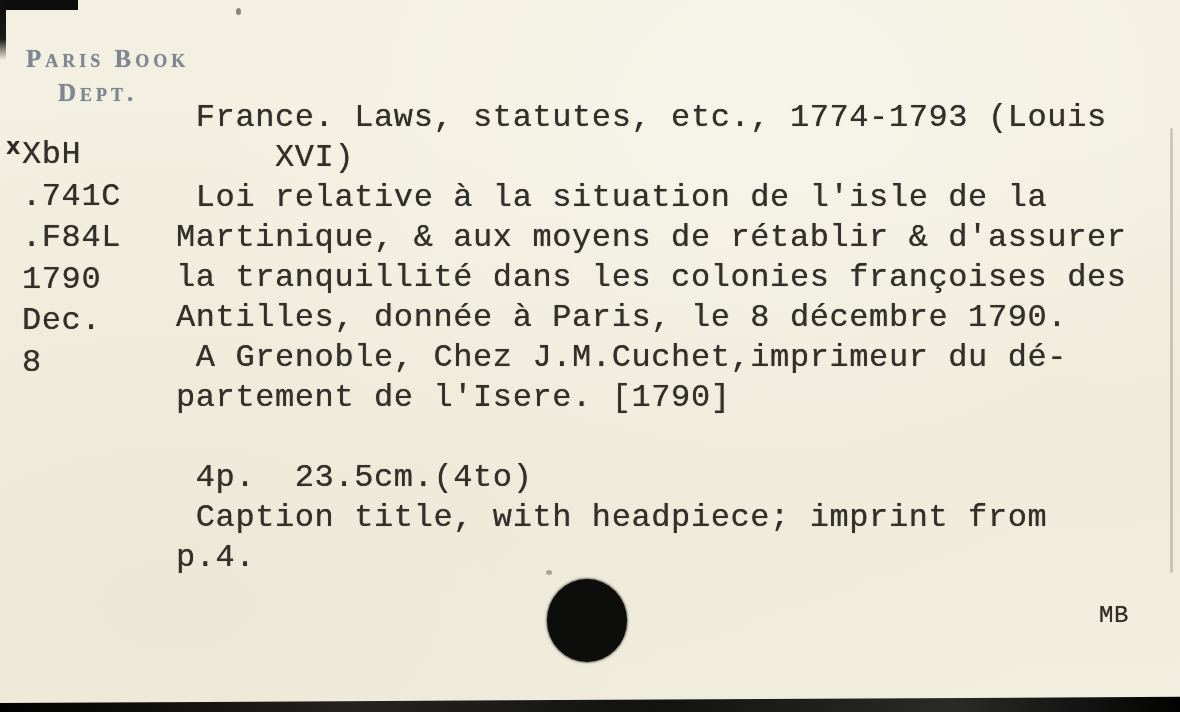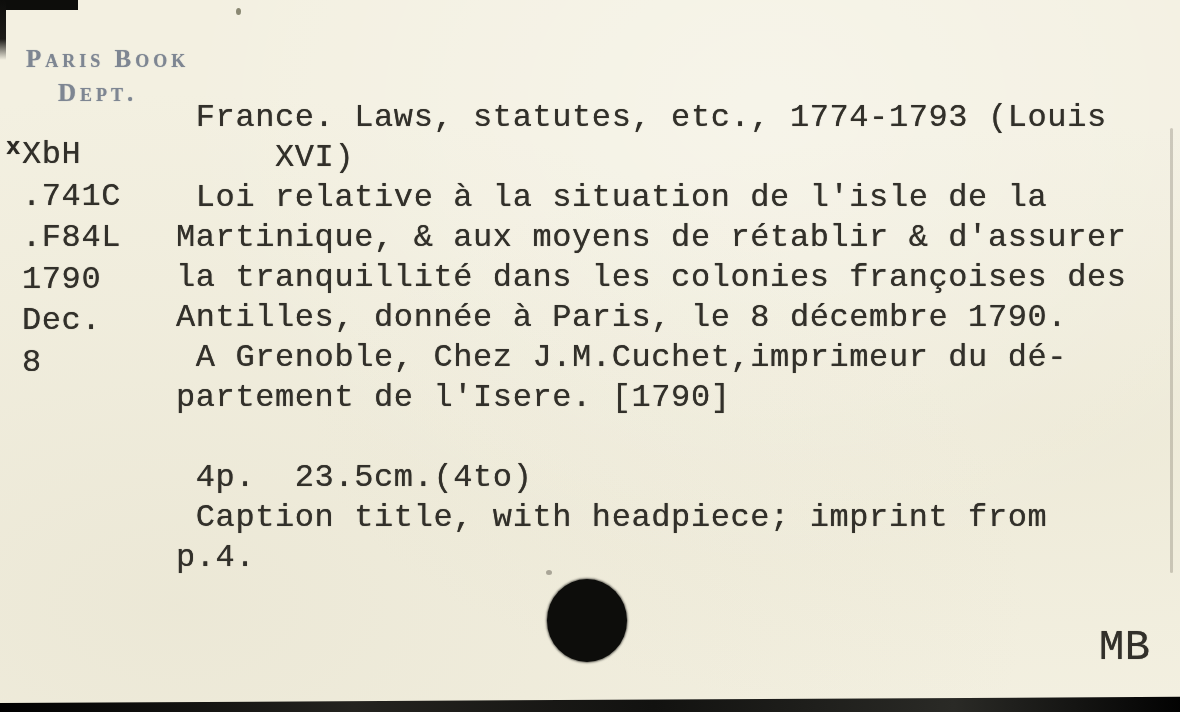--- a/index.html
+++ b/index.html
@@ -26,21 +26,21 @@
     white-space: pre;
     text-shadow: 0 0 0.7px rgba(46,44,38,0.85);
   }
   .body-block   { position: absolute; left: 176px; top: 98px; }
   .call-block   { position: absolute; left: 22px;  top: 134px; line-height: 41.5px; }
   .call-sup {
     position: absolute; left: 6px; top: 134px;
     color: #2c2a24; font-size: 24px; font-weight: bold;
     text-shadow: 0 0 0.8px rgba(40,38,32,0.9);
   }
-  .initials { position: absolute; left: 1099px; top: 628px; font-size: 42px; }
+  .initials { position: absolute; left: 1099px; top: 596px; font-size: 24px; }
   
   .stamp {
     position: absolute; left: 26px; top: 42px;
     color: #6e7888; opacity: 0.88;
     font-family: "Liberation Serif", "DejaVu Serif", serif;
     font-variant: small-caps;
     font-weight: bold;
     font-size: 25px;
     letter-spacing: 4px;
     line-height: 34px;

